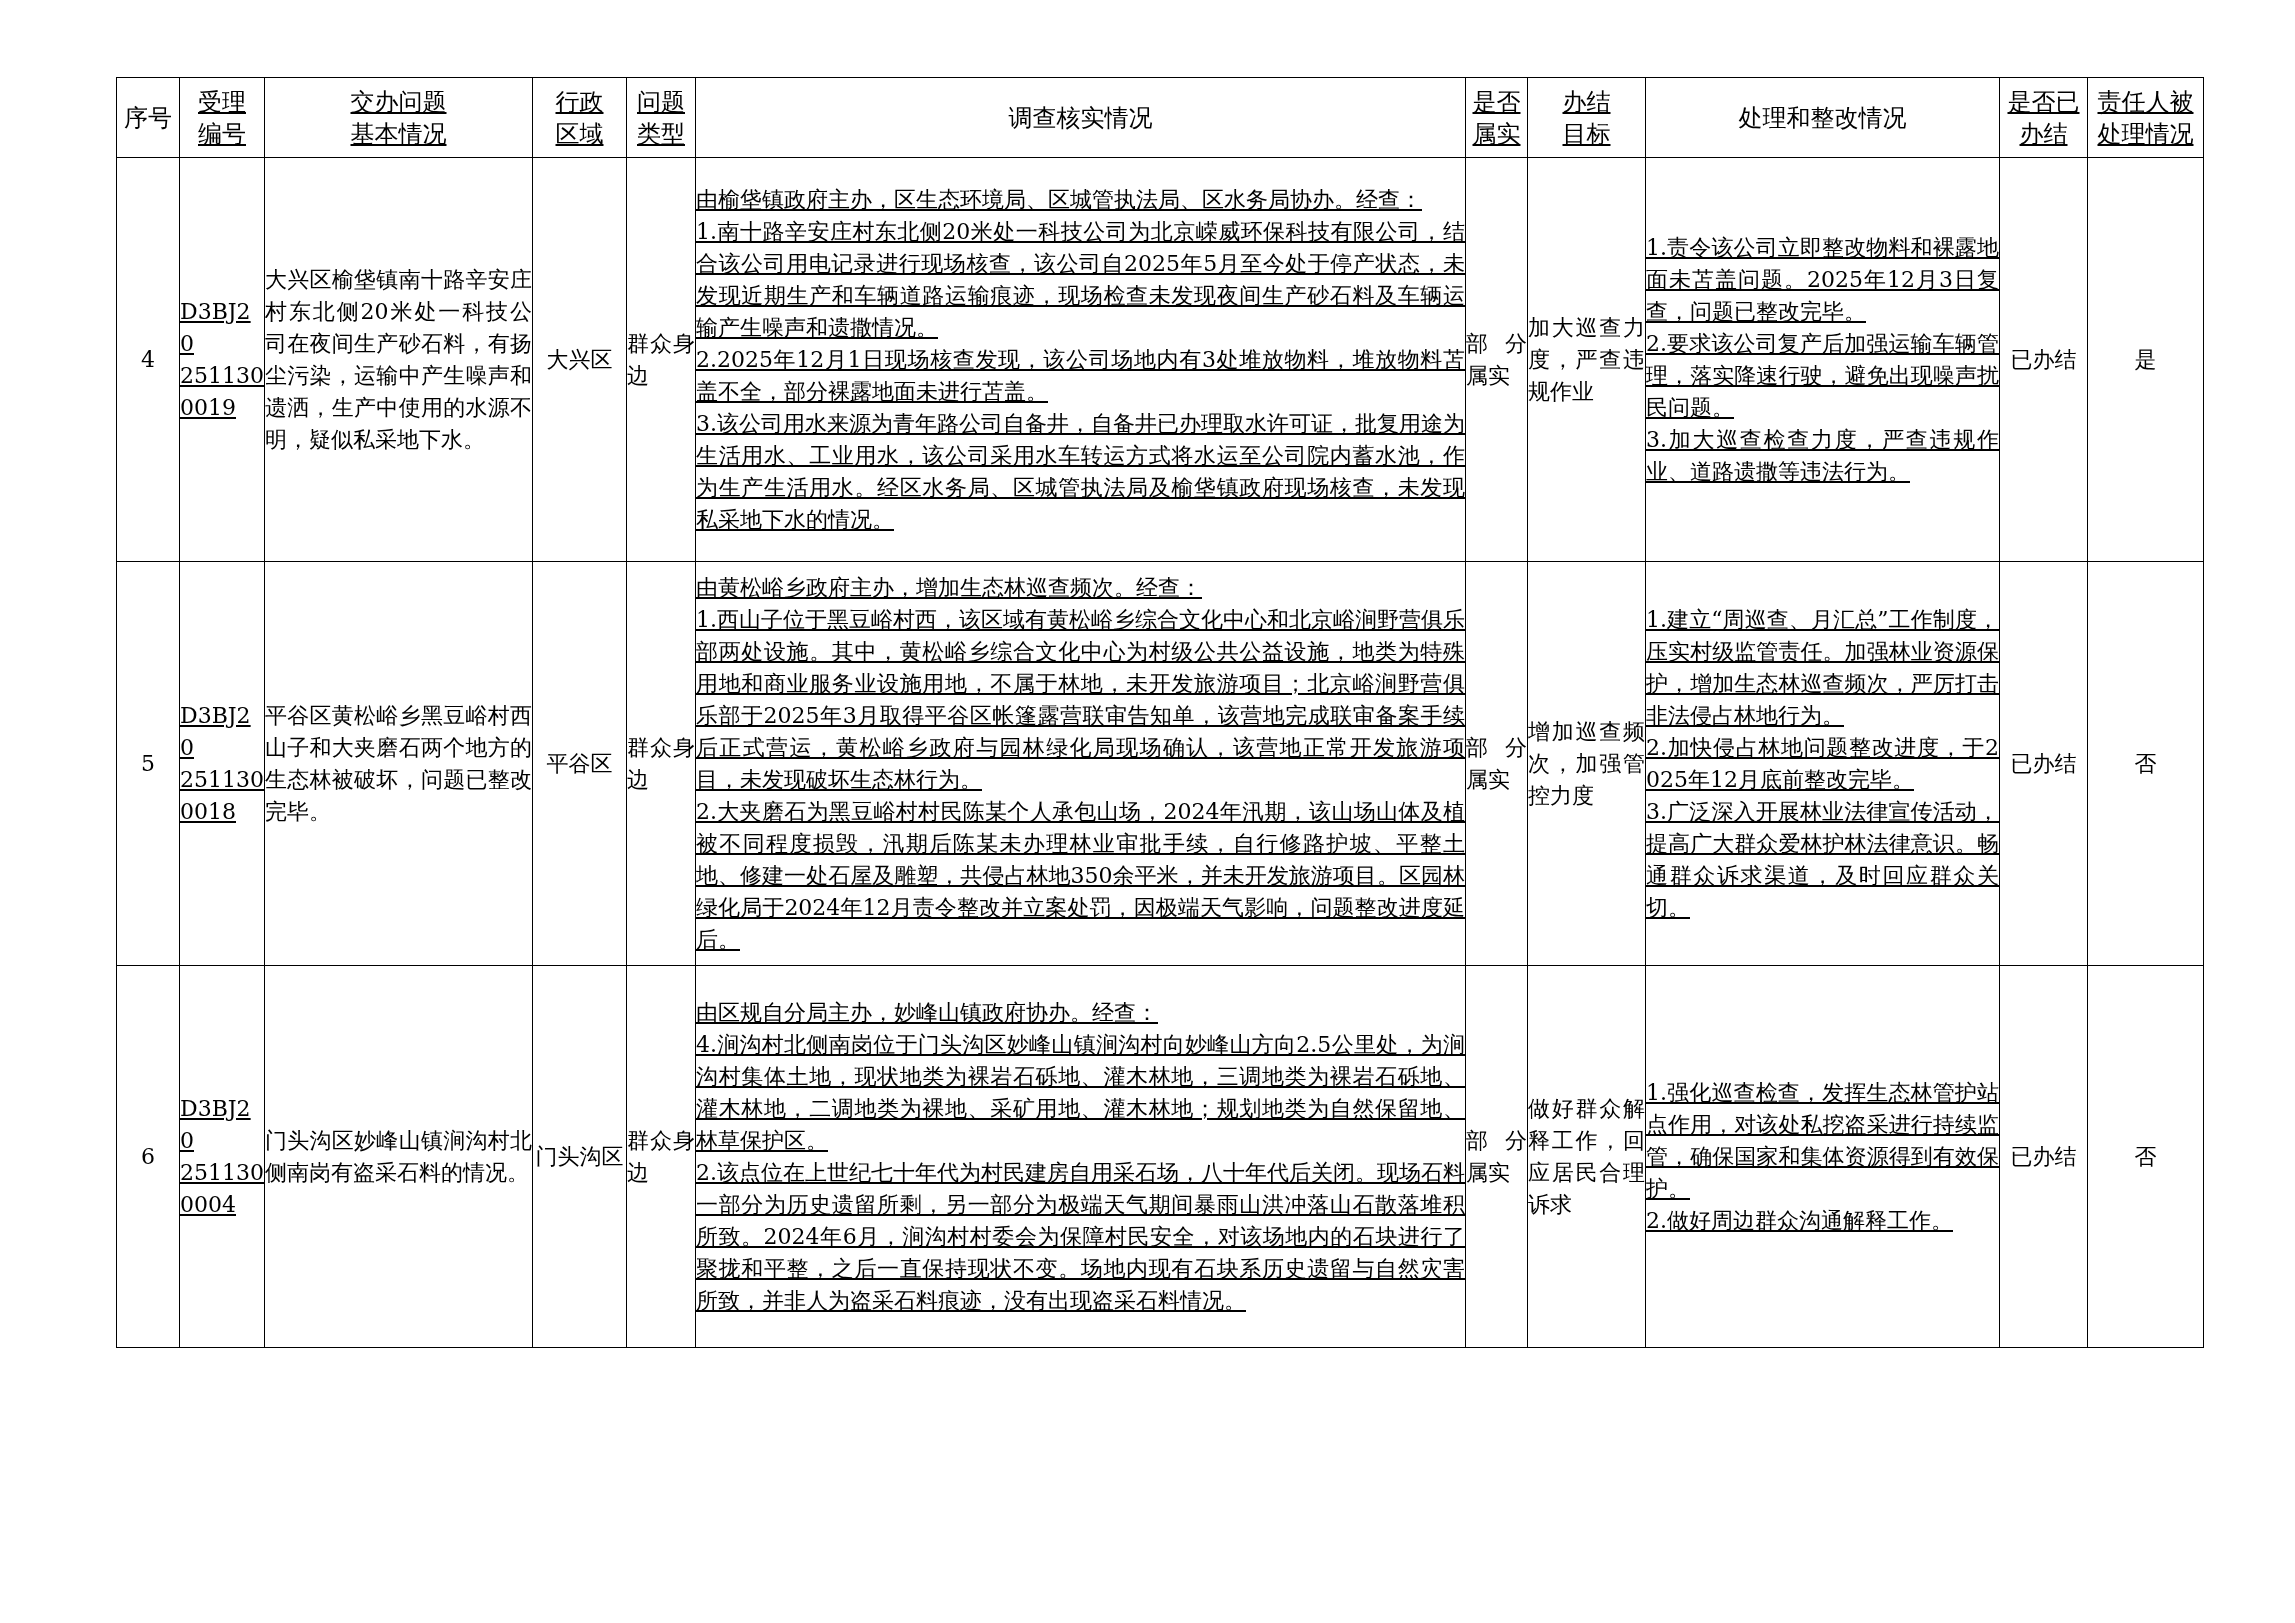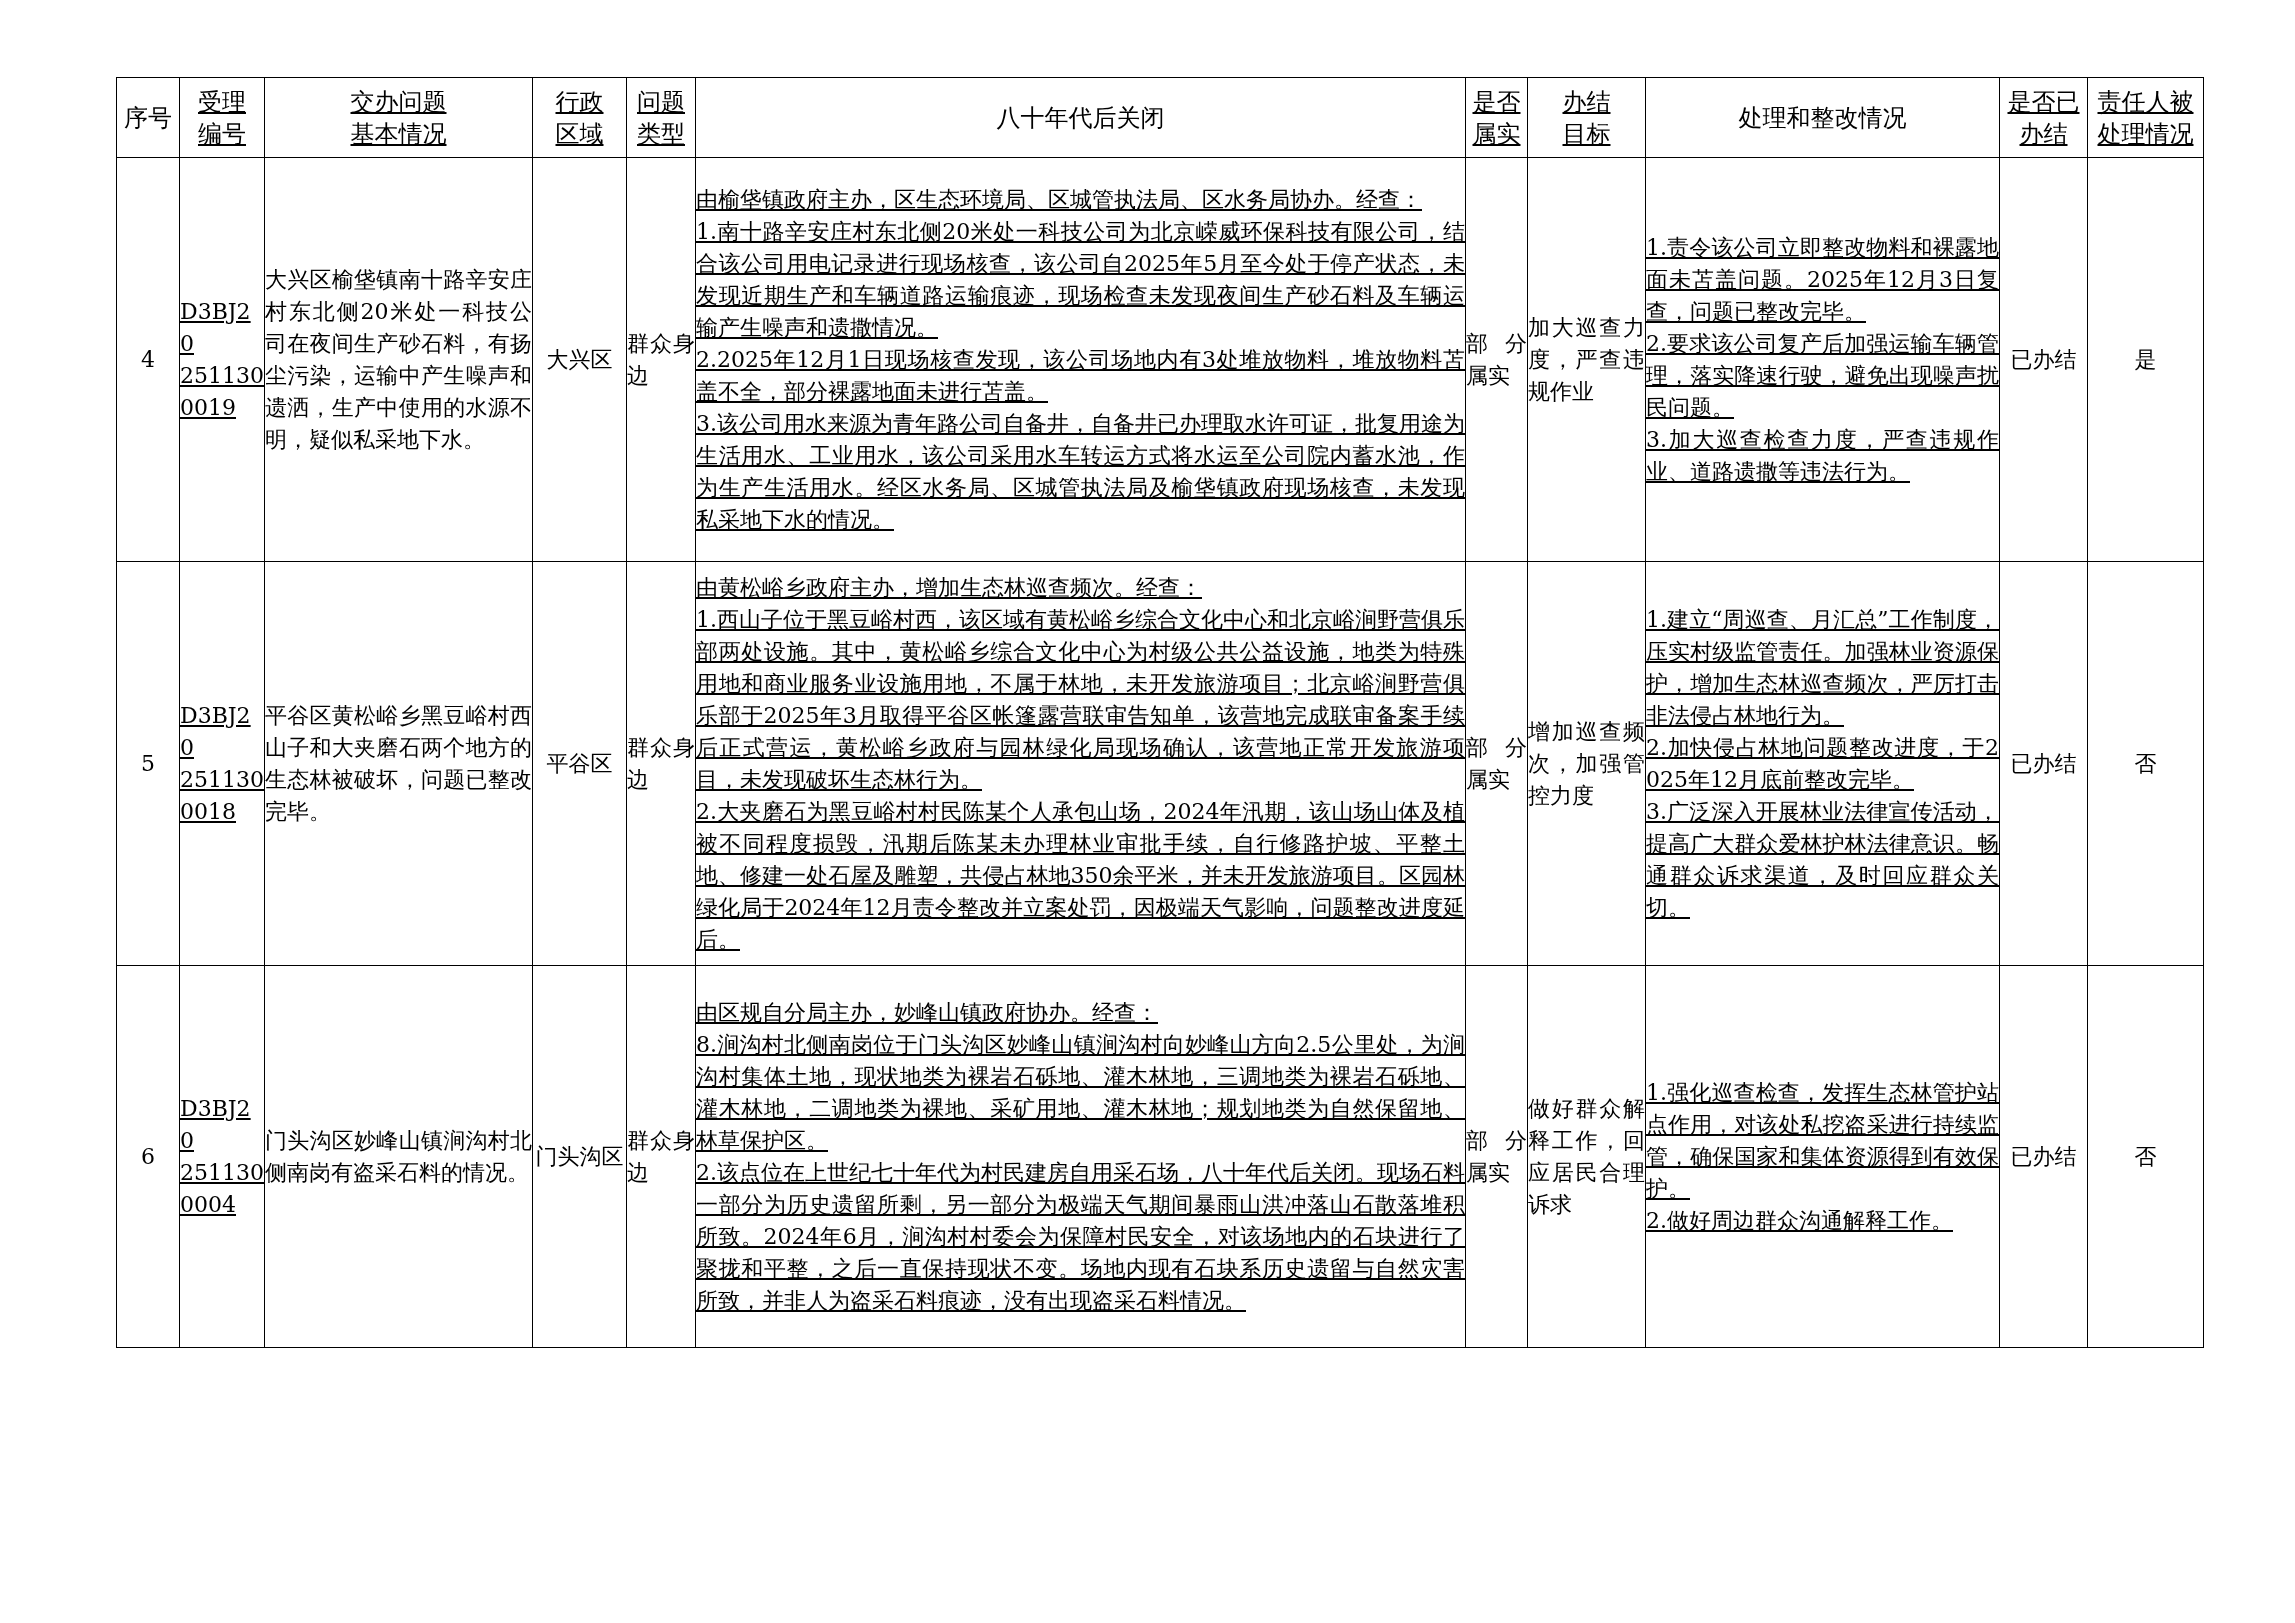--- a/index.html
+++ b/index.html
@@ -74,21 +74,21 @@
             <span class="para">基本情况</span>
           </th>
         <th class="ml">
             <span class="para">行政</span>
             <span class="para">区域</span>
           </th>
         <th class="ml">
             <span class="para">问题</span>
             <span class="para">类型</span>
           </th>
-        <th><span>八十年代后关闭</span></th>
+        <th><span>调查核实情况</span></th>
         <th class="ml">
             <span class="para">是否</span>
             <span class="para">属实</span>
           </th>
         <th class="ml">
             <span class="para">办结</span>
             <span class="para">目标</span>
           </th>
         <th><span>处理和整改情况</span></th>
         <th class="ml">
@@ -161,21 +161,21 @@
         <td class="c-code">
           <span class="para">D3BJ20</span>
           <span class="para">251130</span>
           <span class="para">0004</span>
         </td>
         <td class="c-just">门头沟区妙峰山镇涧沟村北侧南岗有盗采石料的情况。</td>
         <td class="c-center">门头沟区</td>
         <td class="c-just">群众身边</td>
         <td class="c-just">
           <span class="para">由区规自分局主办，妙峰山镇政府协办。经查：</span>
-          <span class="para">8.涧沟村北侧南岗位于门头沟区妙峰山镇涧沟村向妙峰山方向2.5公里处，为涧沟村集体土地，现状地类为裸岩石砾地、灌木林地，三调地类为裸岩石砾地、灌木林地，二调地类为裸地、采矿用地、灌木林地；规划地类为自然保留地、林草保护区。</span>
+          <span class="para">4.涧沟村北侧南岗位于门头沟区妙峰山镇涧沟村向妙峰山方向2.5公里处，为涧沟村集体土地，现状地类为裸岩石砾地、灌木林地，三调地类为裸岩石砾地、灌木林地，二调地类为裸地、采矿用地、灌木林地；规划地类为自然保留地、林草保护区。</span>
           <span class="para">2.该点位在上世纪七十年代为村民建房自用采石场，八十年代后关闭。现场石料一部分为历史遗留所剩，另一部分为极端天气期间暴雨山洪冲落山石散落堆积所致。2024年6月，涧沟村村委会为保障村民安全，对该场地内的石块进行了聚拢和平整，之后一直保持现状不变。场地内现有石块系历史遗留与自然灾害所致，并非人为盗采石料痕迹，没有出现盗采石料情况。</span>
         </td>
         <td class="c-just">部分属实</td>
         <td class="c-just">做好群众解释工作，回应居民合理诉求</td>
         <td class="c-just">
           <span class="para">1.强化巡查检查，发挥生态林管护站点作用，对该处私挖盗采进行持续监管，确保国家和集体资源得到有效保护。</span>
           <span class="para">2.做好周边群众沟通解释工作。</span>
         </td>
         <td class="c-center">已办结</td>
         <td class="c-center">否</td>

